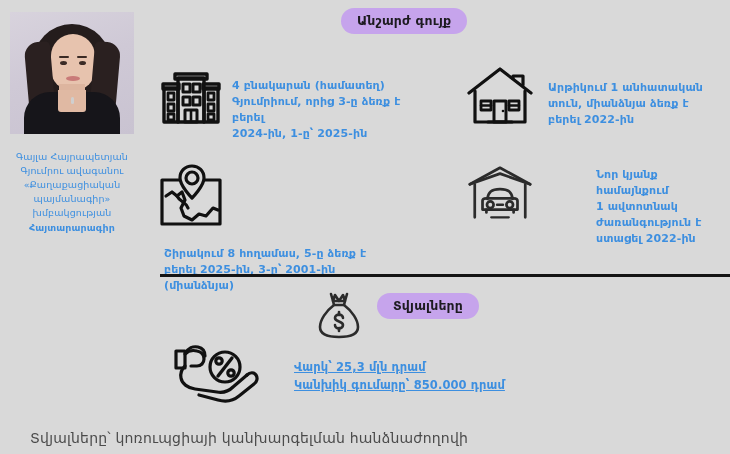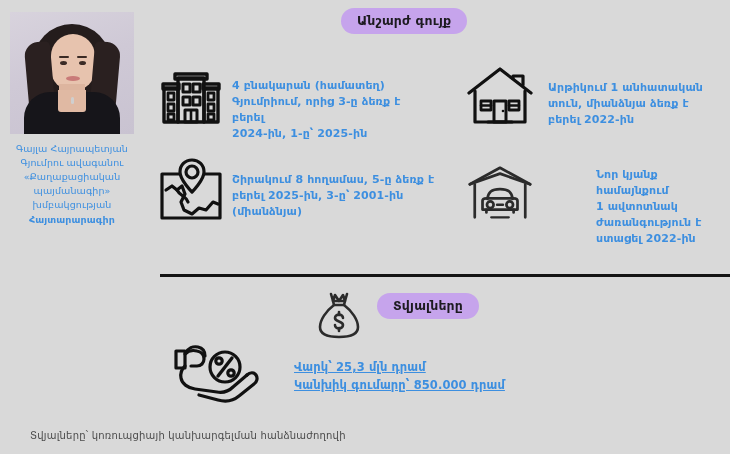--- a/index.html
+++ b/index.html
@@ -140,21 +140,21 @@
     left: 50%;
     bottom: 30px;
     margin-left: -1px;
     width: 3px;
     height: 7px;
     background: #cfcfcf;
     border-radius: 2px;
   }
 
   .profile-caption {
-    margin-top: 8px;
+    margin-top: 16px;
     text-align: center;
     color: #3d8fe0;
     font-size: 9.5px;
     line-height: 14px;
     letter-spacing: 0.1px;
   }
   .profile-caption .bold {
     font-weight: bold;
     display: block;
     margin-top: 1px;
@@ -205,21 +205,21 @@
     font-size: 11px;
     line-height: 16px;
     letter-spacing: 0.1px;
     white-space: pre-line;
     padding-top: 4px;
   }
 
   .item-building { left: 157px; top: 64px; width: 275px; }
   .item-building .item-text { padding-left: 7px; padding-top: 14px; }
 
-  .item-map { left: 157px; top: 154px; width: 280px; }
+  .item-map { left: 157px; top: 160px; width: 280px; flex-direction: column; }
   .item-map .item-text { padding-left: 7px; padding-top: 18px; }
 
   .item-house { left: 466px; top: 62px; width: 262px; }
   .item-house .item-text { padding-left: 14px; padding-top: 18px; }
 
   .item-garage { left: 466px; top: 160px; width: 262px; gap: 48px; }
   .item-garage .item-text { padding-left: 14px; padding-top: 7px; }
 
   .item-loan { left: 166px; top: 336px; width: 420px; }
   .item-loan .item-icon { width: 98px; height: 72px; }
@@ -243,21 +243,21 @@
     width: 52px;
     height: 52px;
   }
 
   
   .footer {
     position: absolute;
     left: 30px;
     top: 430px;
     color: #4b4b4b;
-    font-size: 10px;
+    font-size: 14px;
     letter-spacing: 0.2px;
   }
 </style>
 </head>
 <body>
 
 <div class="infographic">
 
   <div class="profile">
     <div class="photo">

